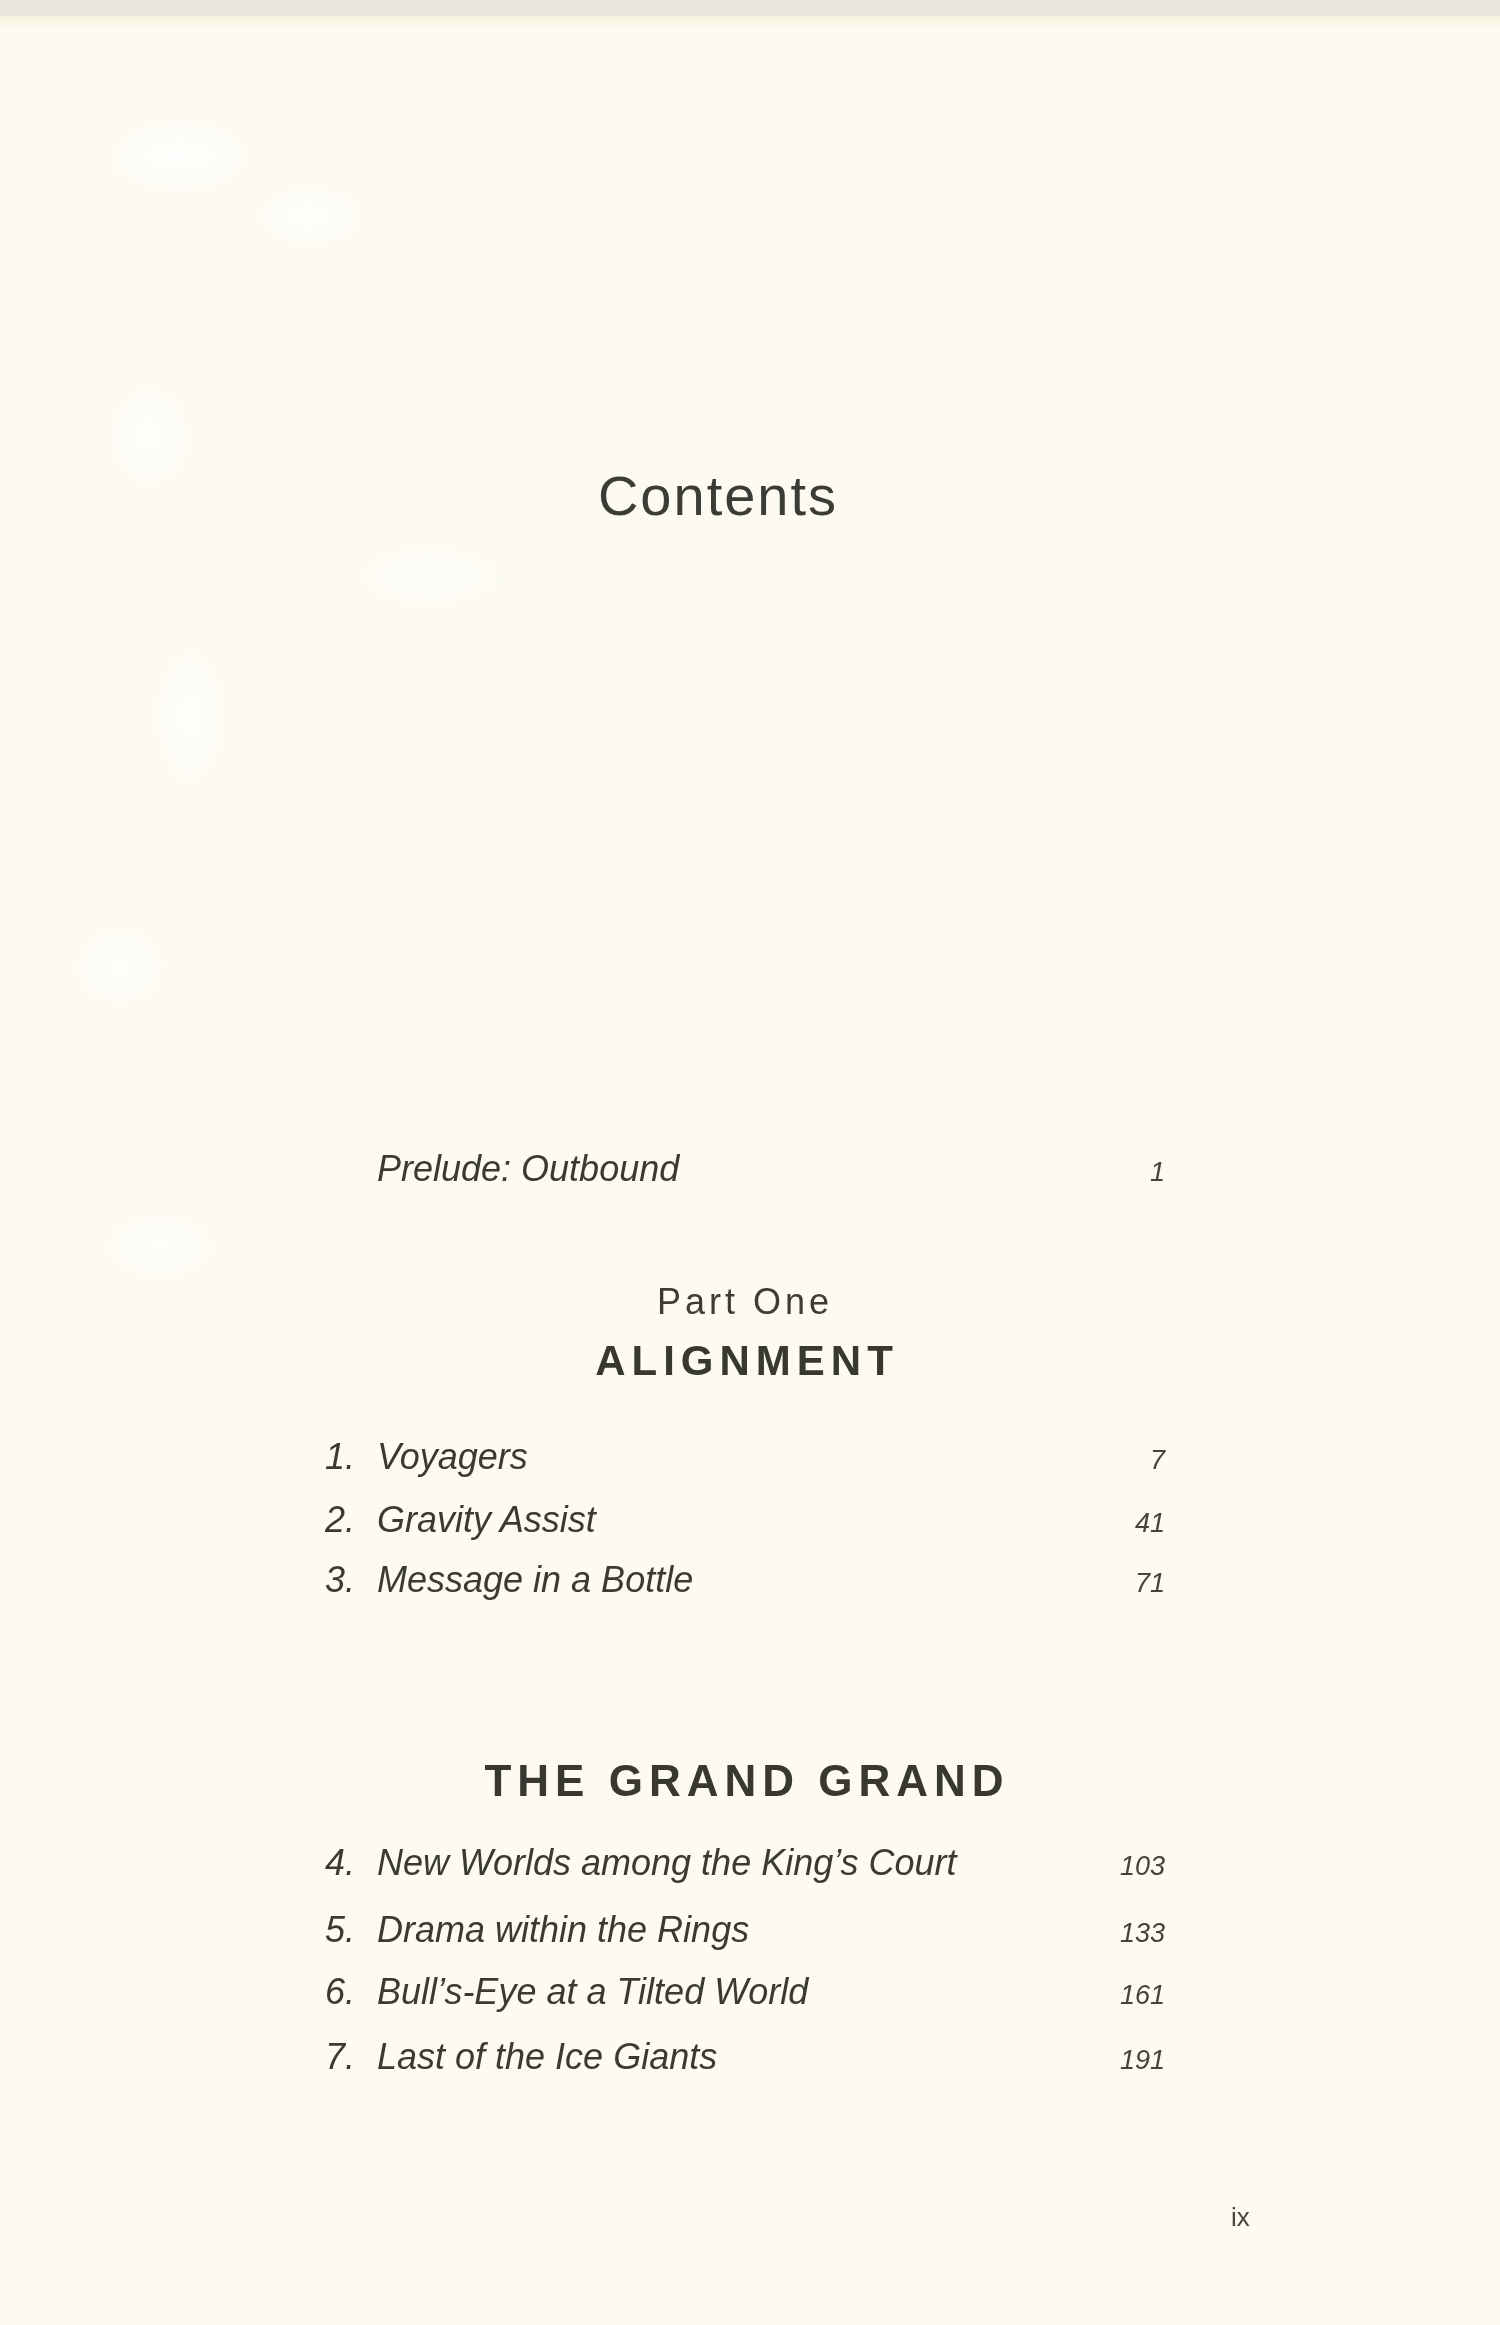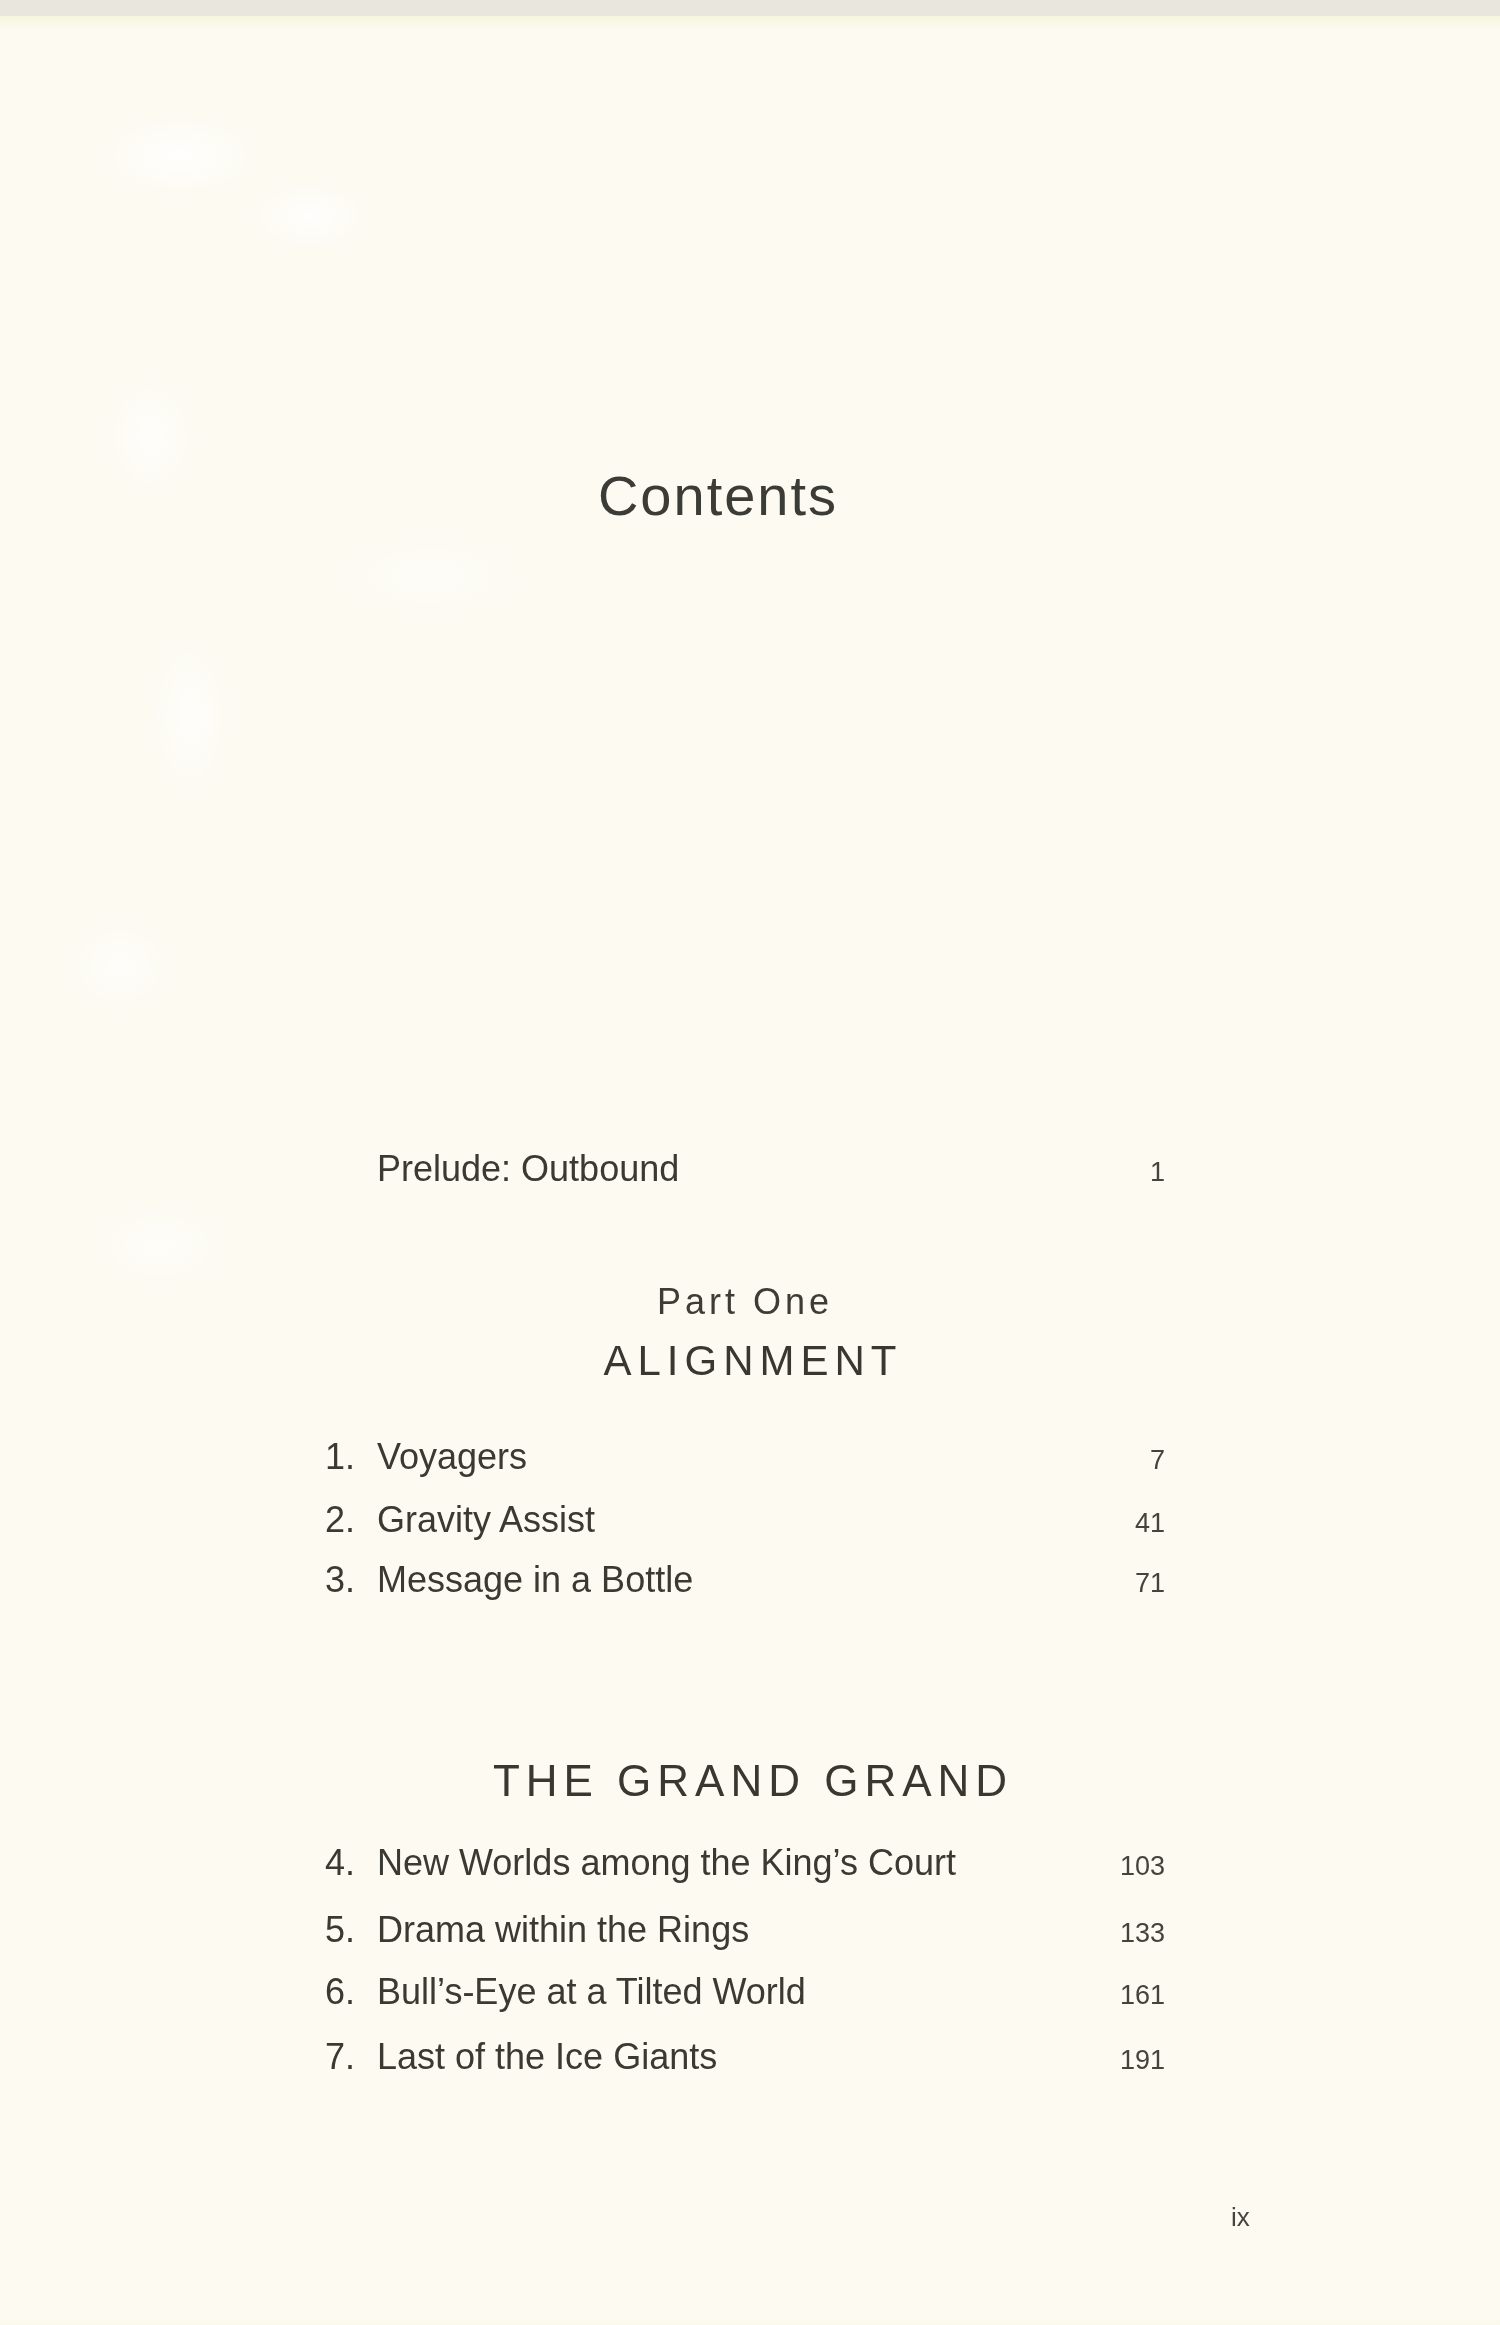--- a/index.html
+++ b/index.html
@@ -71,20 +71,21 @@
   }
   .toc-row {
     position: absolute;
     left: 0;
     width: 100%;
     display: flex;
     align-items: baseline;
     font-size: 36px;
     line-height: 40px;
     color: #3a3a33;
+    font-style: italic;
   }
   .toc-row .chap-num {
     width: 52px;
     flex: 0 0 52px;
   }
   .toc-row .entry-title {
     flex: 1 1 auto;
   }
   .toc-row .entry-page {
     flex: 0 0 auto;
@@ -104,24 +105,24 @@
     text-align: center;
     font-size: 36px;
     letter-spacing: 4px;
     line-height: 1;
     color: #3d3d36;
   }
   .part-label.part-one  { top: 1268px; }
   .part-label.part-two  { top: 1682px; }
   .part-title {
     position: absolute;
-    left: 8px;
+    left: 2px;
     width: 100%;
     text-align: center;
-    font-weight: 400;
+    font-weight: 700;
     line-height: 1;
     color: #383831;
   }
   .part-title.alignment  { top: 1324px; font-size: 42px; letter-spacing: 6px; }
   .part-title.grand-tour { top: 1743px; font-size: 44px; letter-spacing: 6px; }
   .row-ch1 { top: 1421px; }
   .row-ch2 { top: 1484px; }
   .row-ch3 { top: 1544px; }
   .row-ch4 { top: 1827px; }
   .row-ch5 { top: 1894px; }

